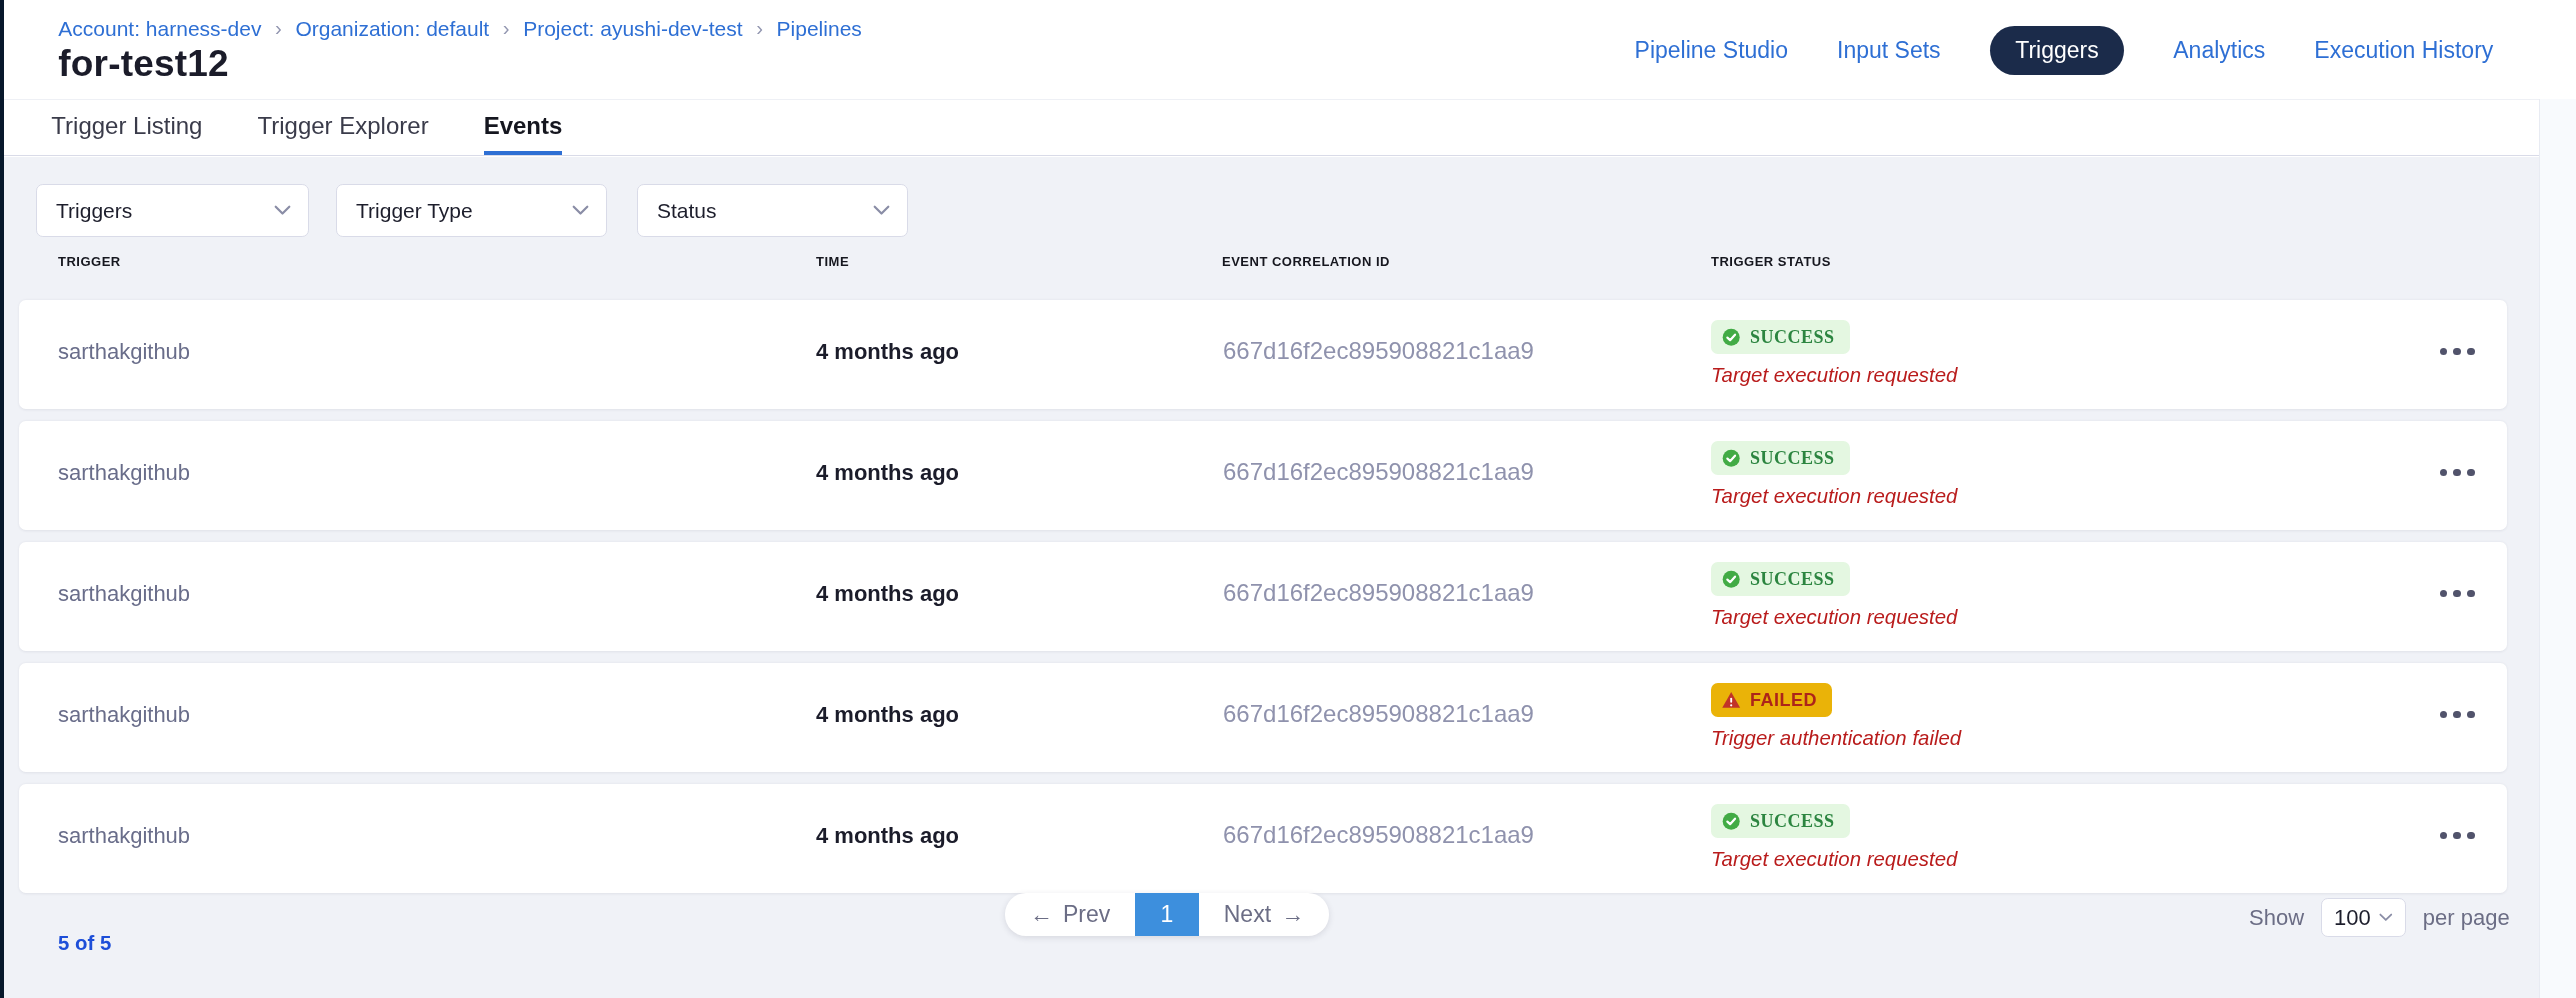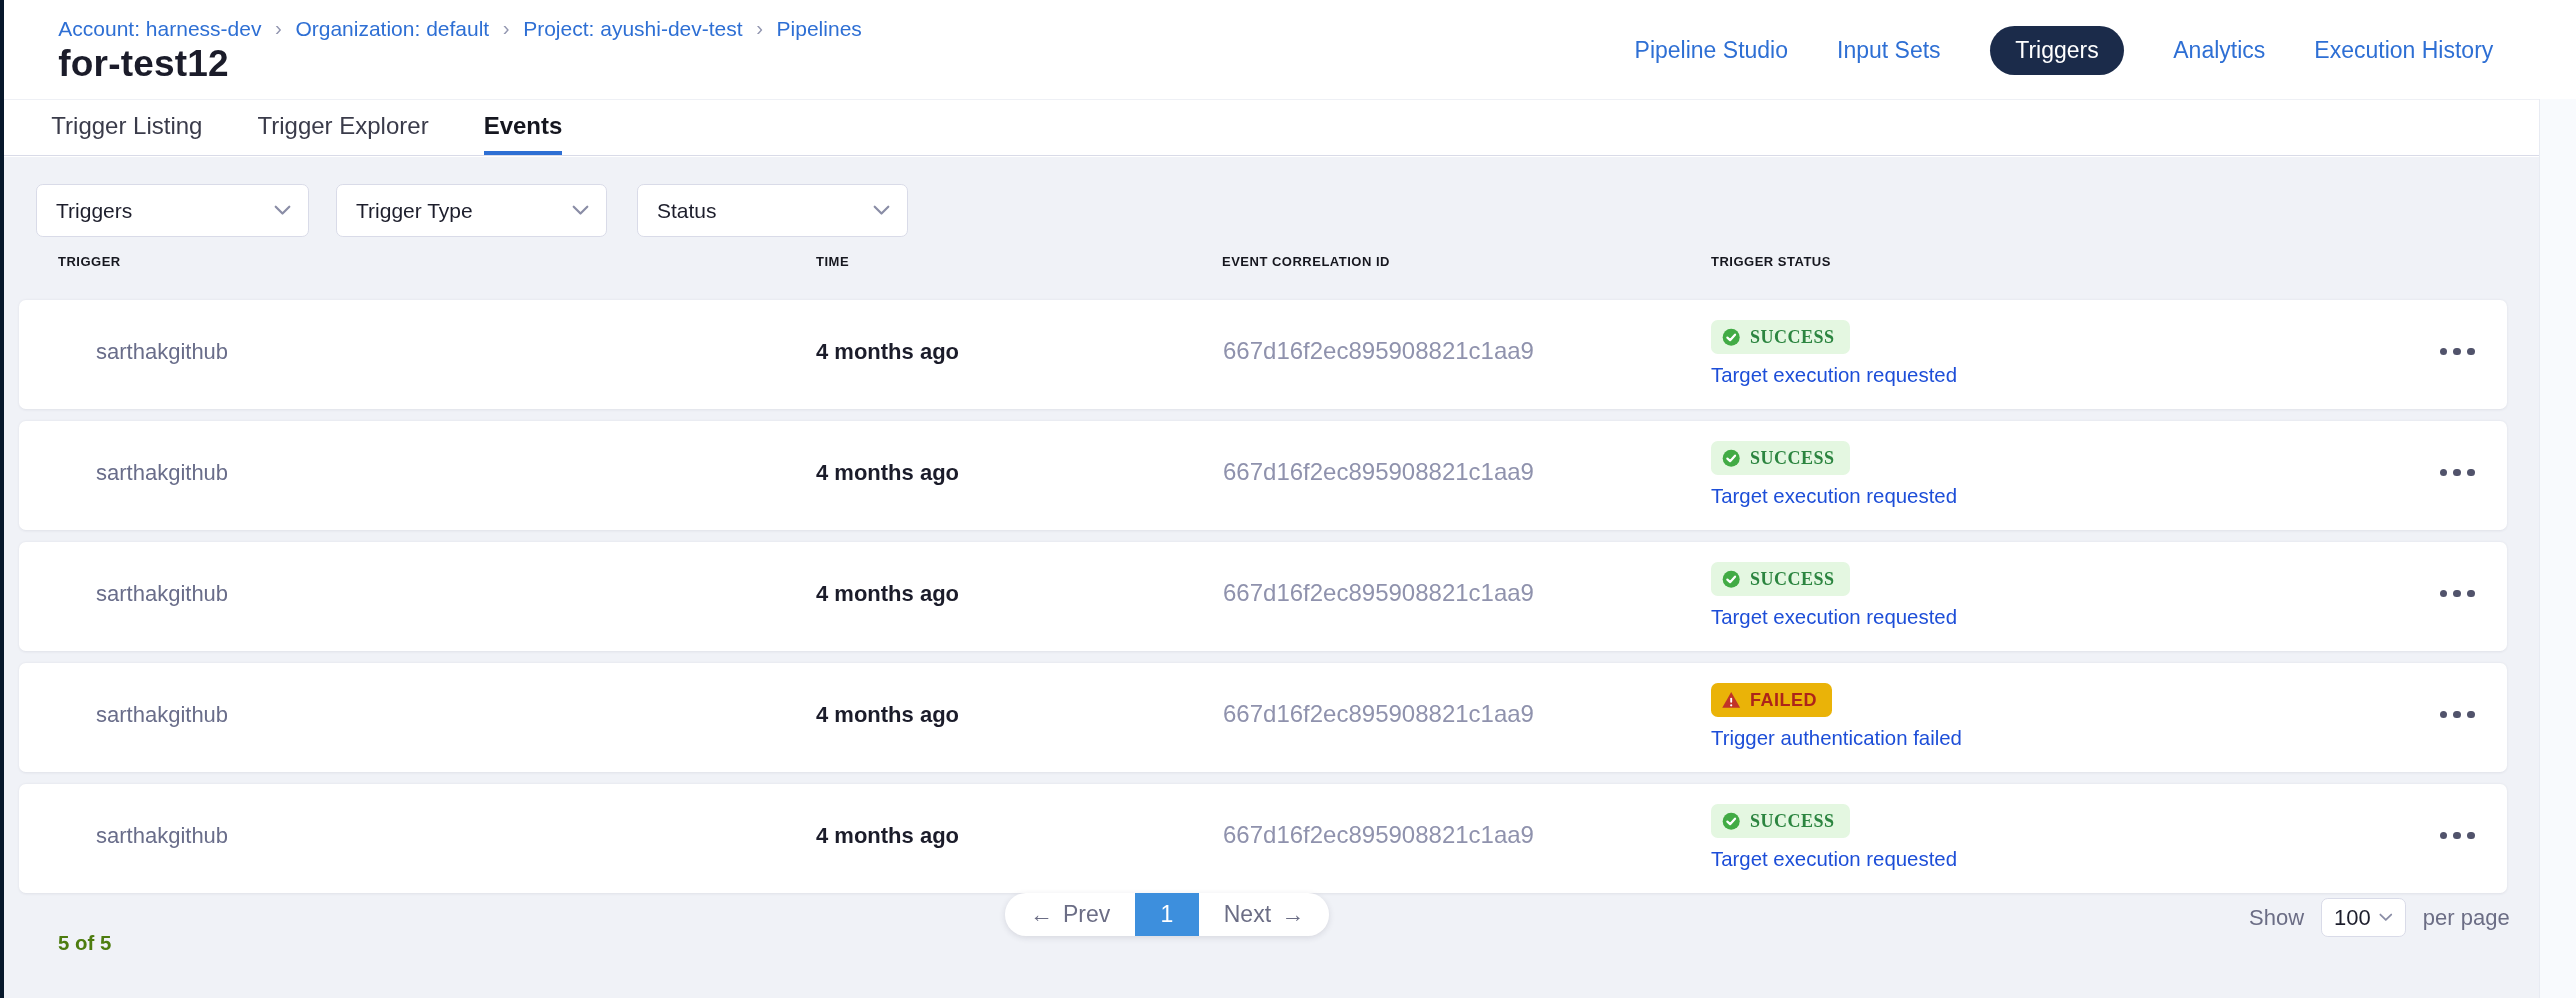--- a/index.html
+++ b/index.html
@@ -50,37 +50,37 @@
   .chev polyline { fill:none; stroke:#8a8da6; stroke-width:2.6; stroke-linecap:round; stroke-linejoin:round; }
 
   
   .thead-cell { position:absolute; top:254px; font-size:13px; font-weight:700; color:#16171f; letter-spacing:0.5px; }
   .th-trigger { left:58px; } .th-time { left:816px; } .th-corr { left:1222px; } .th-status { left:1711px; }
 
   
   .row { position:absolute; left:19px; width:2488px; height:109px; background:#fff; border-radius:6.8px;
     box-shadow:0 0.9px 2.6px rgba(35,36,60,.08); }
   .row.r0 { top:300px; } .row.r1 { top:421px; } .row.r2 { top:542px; } .row.r3 { top:663px; } .row.r4 { top:784px; }
-  .cell-trigger { position:absolute; left:39px; top:39px; font-size:22px; color:#696d8a;margin-left:38px; }
+  .cell-trigger { position:absolute; left:39px; top:39px; font-size:22px; color:#696d8a; }
   .cell-time { position:absolute; left:797px; top:39px; font-size:22px; font-weight:700; color:#1b1c2a; }
   .cell-corr { position:absolute; left:1204px; top:37px; font-size:24px; color:#8f92ad; }
   .cell-status { position:absolute; left:1692px; top:20.4px; }
 
   .badge { display:inline-flex; align-items:center; gap:8.5px; height:34px; padding:0 15.3px 0 10.2px;
     border-radius:6.8px; font-size:18px; font-weight:700; letter-spacing:0.5px; }
   .badge.success { background:#e4f7e1; color:#2c8540;font-family:Liberation Serif, serif; }
   .badge.failed  { background:#eab308; color:#ad241a; }
   .badge svg { display:block; }
-  .status-detail { margin-top:9.4px; font-size:20.4px; color:#1d4ed8; }
+  .status-detail { margin-top:9.4px; font-size:20.4px; color:#b91c1c;font-style:italic; }
 
   .menu-btn { position:absolute; right:25.6px; top:41px; display:flex; gap:6px; padding:6.8px; cursor:pointer; }
   .menu-btn i { width:7.7px; height:7.7px; border-radius:50%; background:#51536b; }
 
   
-  .page-summary { position:absolute; left:58px; top:932px; font-size:20.4px; font-weight:700; color:#4d7c0f; }
+  .page-summary { position:absolute; left:58px; top:932px; font-size:20.4px; font-weight:700; color:#1d4ed8; }
   .pager { position:absolute; left:1005px; top:893px; width:324px; height:43px; background:#fff;
     border-radius:21px; box-shadow:0 1.7px 6.8px rgba(35,36,60,.13); display:flex; overflow:hidden;
     font-size:23px; color:#6b6d85; }
   .pager .prev { width:130px; display:flex; align-items:center; justify-content:center; gap:10.2px; cursor:pointer; }
   .pager .cur { width:64px; background:#3d8fdd; color:#fff; display:flex; align-items:center; justify-content:center; cursor:pointer; }
   .pager .next { flex:1; display:flex; align-items:center; justify-content:center; gap:10.2px; cursor:pointer; }
 
   .page-size { position:absolute; left:2249px; top:898px; height:39px; display:flex; align-items:center; gap:17px;
     font-size:22px; color:#6b6d85; }
   .size-select { height:39px; min-width:82px; background:#fff; border:0.9px solid #d9dbe8; border-radius:6.8px;

